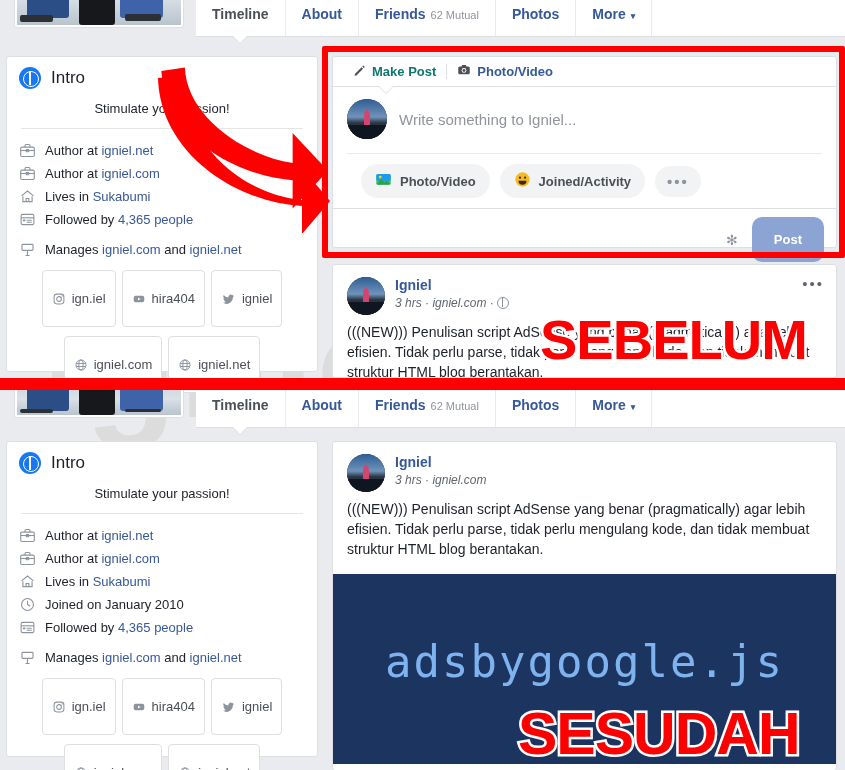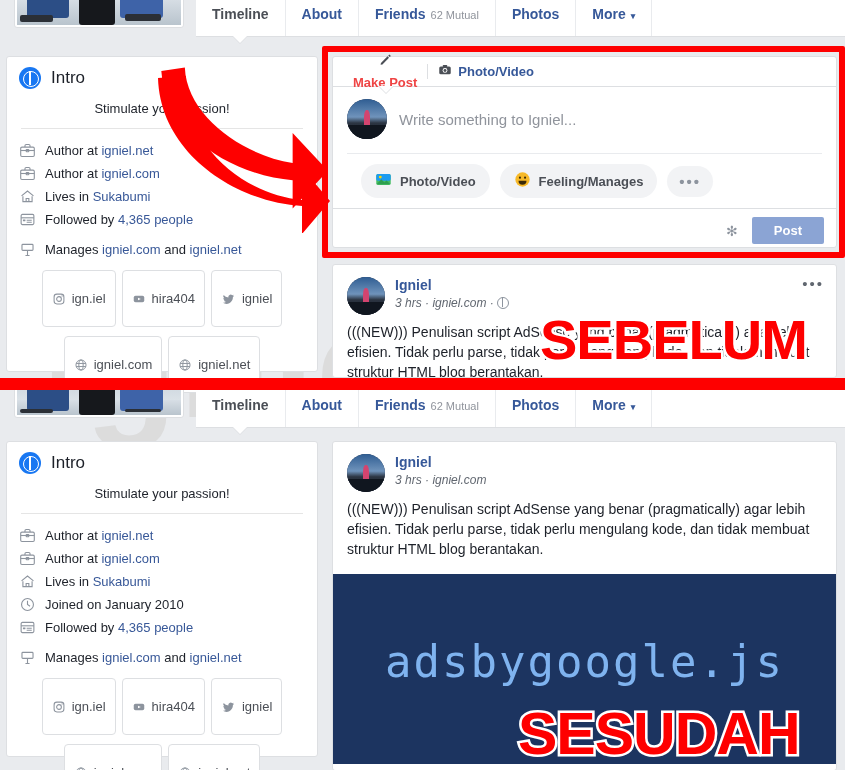--- a/index.html
+++ b/index.html
@@ -86,21 +86,21 @@
     border:1px solid #dddfe2; border-radius:4px; background:#fff;
     padding:20px 9px; font-size:13px; color:#4b4f56; cursor:pointer; white-space:nowrap;
   }
   .chip svg { display:block; }
 
   
   .composer { position:absolute; background:#fff; border:1px solid #dddfe2; border-radius:3px; }
   .comp-tabs { display:flex; align-items:center; height:30px; padding:0 10px;
       border-bottom:1px solid #dddfe2; gap:0; position:relative; }
   .comp-tab { display:flex; align-items:center; gap:6px; font-size:13px; padding:0 10px; cursor:pointer; }
-  .comp-tab.active { color:#ef4444; font-weight:bold;flex-direction:column; }
+  .comp-tab.active { color:#0f766e; font-weight:bold; }
   .comp-tab.inactive { color:#365899; font-weight:bold; }
   .comp-sep { width:1px; height:15px; background:#dddfe2; }
   .comp-tab.active::after{
     content:""; position:absolute; left:46px; bottom:-7px;
     border-left:7px solid transparent; border-right:7px solid transparent;
     border-top:7px solid #fff; filter:drop-shadow(0 1px 0 #dddfe2);
   }
   .comp-body { display:flex; align-items:center; gap:12px; padding:12px 14px 14px; }
   .avatar-sm {
     width:40px; height:40px; border-radius:50%; flex:none; overflow:hidden; position:relative;
@@ -113,22 +113,22 @@
   .comp-actions { display:flex; align-items:center; gap:10px; padding:0 14px 10px; border-top:1px solid #e9ebee; padding-top:10px; margin:0 14px; }
   .act-pill {
     display:flex; align-items:center; gap:8px; background:#f2f3f5; border-radius:18px;
     padding:7px 14px; font-size:13px; font-weight:bold; color:#4b4f56; cursor:pointer;
   }
   .act-pill.round { padding:7px 12px; letter-spacing:2px; color:#8d949e; font-size:15px; }
   .comp-footer { display:flex; align-items:center; justify-content:flex-end; gap:14px;
       border-top:1px solid #dddfe2; padding:8px 12px; }
   .gear { color:#8d949e; font-size:14px; cursor:pointer; }
   .post-btn {
-    background:#8ba4d4; color:#fff; border:none; border-radius:2px;
-    font-size:13px; font-weight:bold; padding:6px 22px; cursor:pointer;
+    background:#8ba4d4; color:#fff; border:none; border-radius:10px;
+    font-size:13px; font-weight:bold; padding:15px 22px; cursor:pointer;
   }
 
   
   .post { position:absolute; background:#fff; border:1px solid #dddfe2; border-radius:3px; overflow:hidden; }
   .post-head { display:flex; align-items:flex-start; gap:10px; padding:12px 14px 4px; position:relative; }
   .post-name { font-size:14px; font-weight:bold; color:#365899; line-height:1.25; }
   .post-meta { font-size:12px; color:#616770; line-height:1.35;font-style:italic; }
   .post-dots { position:absolute; right:12px; top:10px; color:#616770; letter-spacing:2px; font-size:15px; cursor:pointer;}
   .globe-sm { display:inline-block; width:12px; height:12px; border-radius:50%;
       border:1.3px solid #8d949e; position:relative; vertical-align:-2px; }
@@ -355,21 +355,21 @@
               </svg></span>
           <span>Photo/Video</span>
         </div>
         <div class="act-pill">
           <span><svg width="17" height="17" viewBox="0 0 20 20">
                 <circle cx="10" cy="10" r="8.4" fill="#f7b928"></circle>
                 <circle cx="7" cy="7.8" r="1.25" fill="#3a2a08"></circle>
                 <circle cx="13" cy="7.8" r="1.25" fill="#3a2a08"></circle>
                 <path d="M5.3 11.4h9.4a4.7 4.7 0 0 1-9.4 0z" fill="#3a2a08"></path>
               </svg></span>
-          <span>Feeling/Manages</span>
+          <span>Joined/Activity</span>
         </div>
         <div class="act-pill round">
           <span>•••</span>
         </div>
       </div>
 
       <div class="comp-footer">
         <span class="gear">✻</span>
         <button class="post-btn">Post</button>
       </div>

